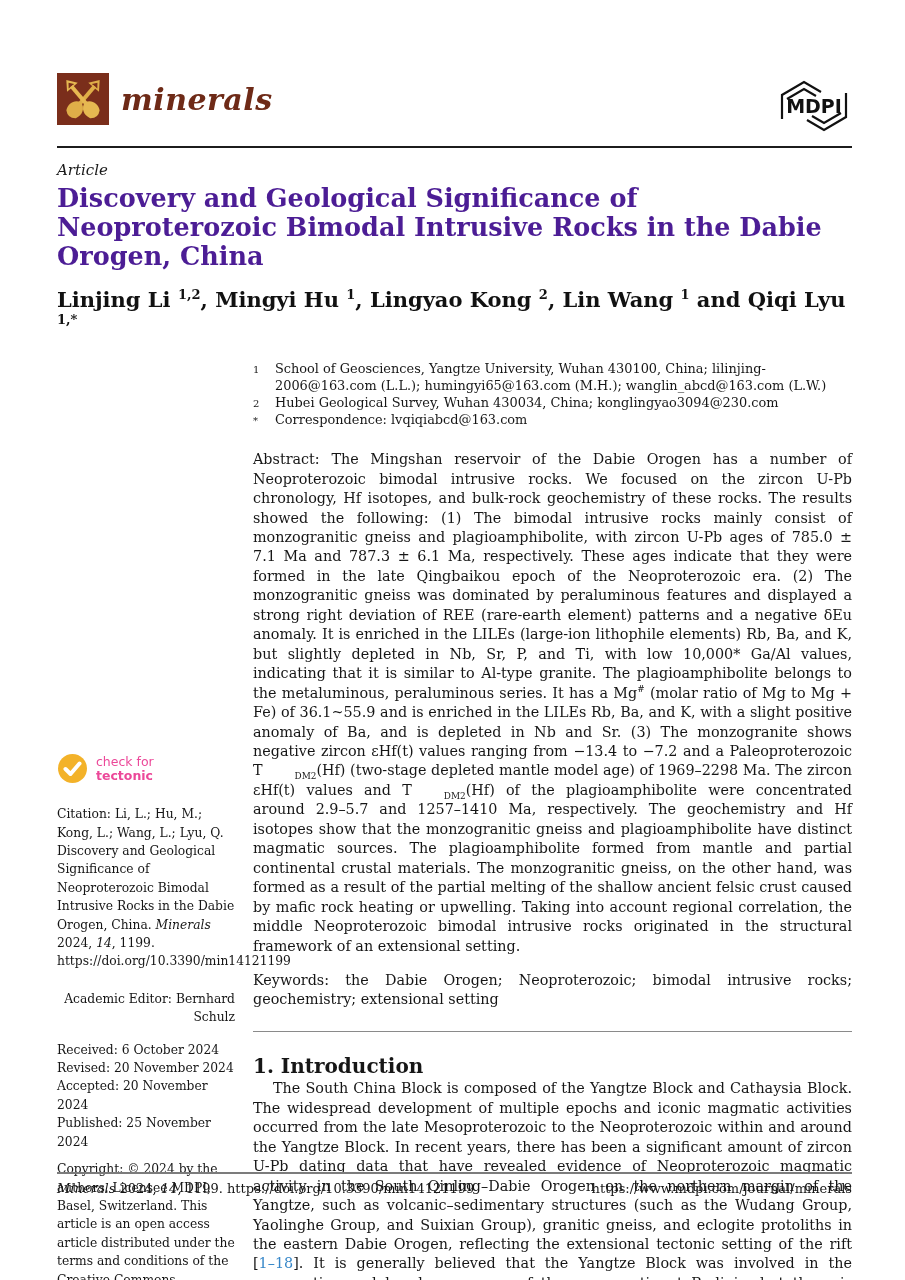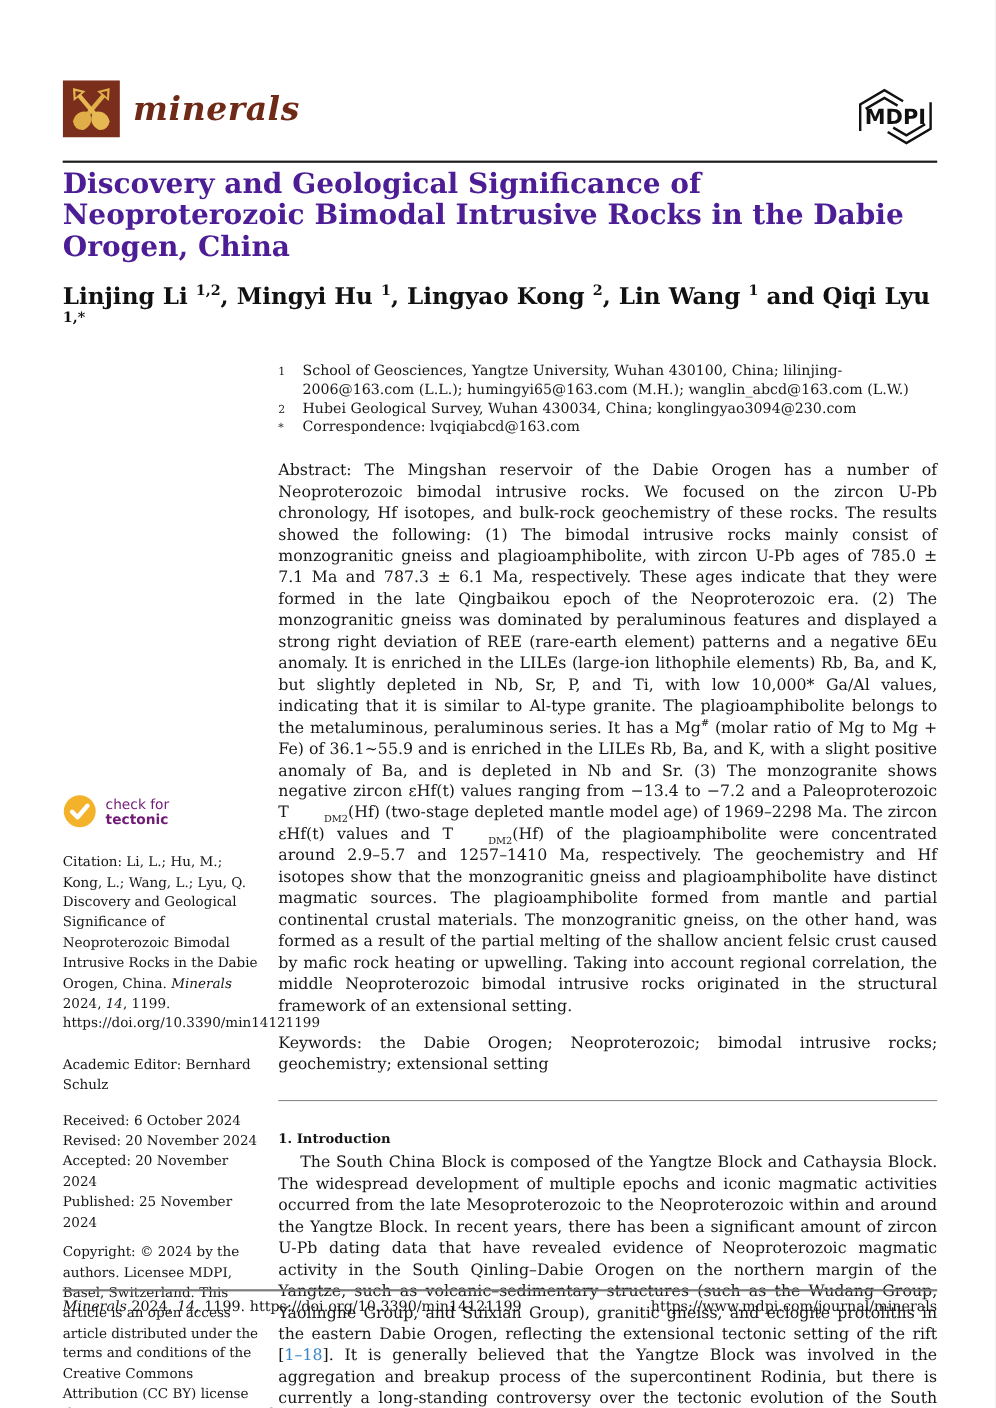--- a/index.html
+++ b/index.html
@@ -28,32 +28,32 @@
   .affils{margin:24px 0 0 196px;font-size:12.9px;line-height:16.8px;}
   .affil-row{display:flex;}
   .affil-marker{width:22px;flex:0 0 22px;font-size:10px;padding-top:1px;}
   .affil-text{flex:1;}
   
   .cols{display:flex;margin-top:20px;}
   .side{flex:0 0 178px;width:178px;padding-top:303px;font-size:12.3px;line-height:18.4px;}
   .main{flex:1;margin-left:18px;font-size:14.35px;line-height:19.45px;text-align:justify;}
   
   .upd{display:flex;align-items:center;gap:8px;}
-  .upd-txt{font-family:"DejaVu Sans","Liberation Sans",sans-serif;font-size:12.5px;line-height:13.5px;color:#701a75;}
+  .upd-txt{font-family:"DejaVu Sans","Liberation Sans",sans-serif;font-size:12.5px;line-height:13.5px;color:#ec4899;}
   .upd-txt b{display:block;}
   .cite{margin-top:21px;}
-  .editor{margin-top:19px;}
+  .editor{margin-top:19px;text-align:right;}
   .dates{margin-top:14px;}
   .ccbadge{margin-top:16px;}
   .copyright{margin-top:9px;}
   
   .abstract{margin:0;}
   .keywords{margin-top:15px;}
   .sect-rule{border:0;border-top:1px solid #8a8a8a;margin:21px 0 0 0;}
-  .sect-head{font-weight:bold;font-size:12px;margin-top:25px;}
+  .sect-head{font-weight:bold;font-size:20px;margin-top:25px;}
   .para{margin:3px 0 0 0;text-indent:20px;}
   
   .rs-b{font-weight:normal;}
   .rs-i{font-style:italic;}
   .rs-sup{vertical-align:super;font-size:.62em;line-height:0;}
   .rs-sub{vertical-align:sub;font-size:.62em;line-height:0;padding-left:32px;}
   .rs-link{color:#3586c8;}
   
   .footer{position:absolute;left:57px;right:53px;top:1172px;}
   .foot-rule{border:0;border-top:2px solid #7c7c7c;margin:0;}
@@ -88,20 +88,21 @@
         <path d="M6,40 L6,16 L28,3 L45,13"></path>
         <path d="M11,20 L28,10 L40,17"></path>
         <path d="M70,14 L70,38 L48,51 L31,41"></path>
         <path d="M65,34 L48,44 L36,37"></path>
       </g>
       <text x="38" y="34" text-anchor="middle" font-family="DejaVu Sans, Liberation Sans, sans-serif" font-size="19" font-weight="bold" fill="#111">MDPI</text>
     </svg>
   </div>
   <hr class="hdr-rule">
 
+  <div class="article-type">Article</div>
   <h1 class="title">Discovery and Geological Significance of Neoproterozoic Bimodal Intrusive Rocks in the Dabie Orogen, China</h1>
   <div class="authors">Linjing Li <span class="rs-sup">1,2</span>, Mingyi Hu <span class="rs-sup">1</span>, Lingyao Kong <span class="rs-sup">2</span>, Lin Wang <span class="rs-sup">1</span> and Qiqi Lyu <span class="rs-sup">1,*</span></div>
 
   <div class="affils" id="affiliations">
       <div class="affil-row">
         <span class="affil-marker">1</span>
         <span class="affil-text">School of Geosciences, Yangtze University, Wuhan 430100, China; lilinjing-2006@163.com (L.L.); humingyi65@163.com (M.H.); wanglin_abcd@163.com (L.W.)</span>
       </div>
       <div class="affil-row">
         <span class="affil-marker">2</span>

